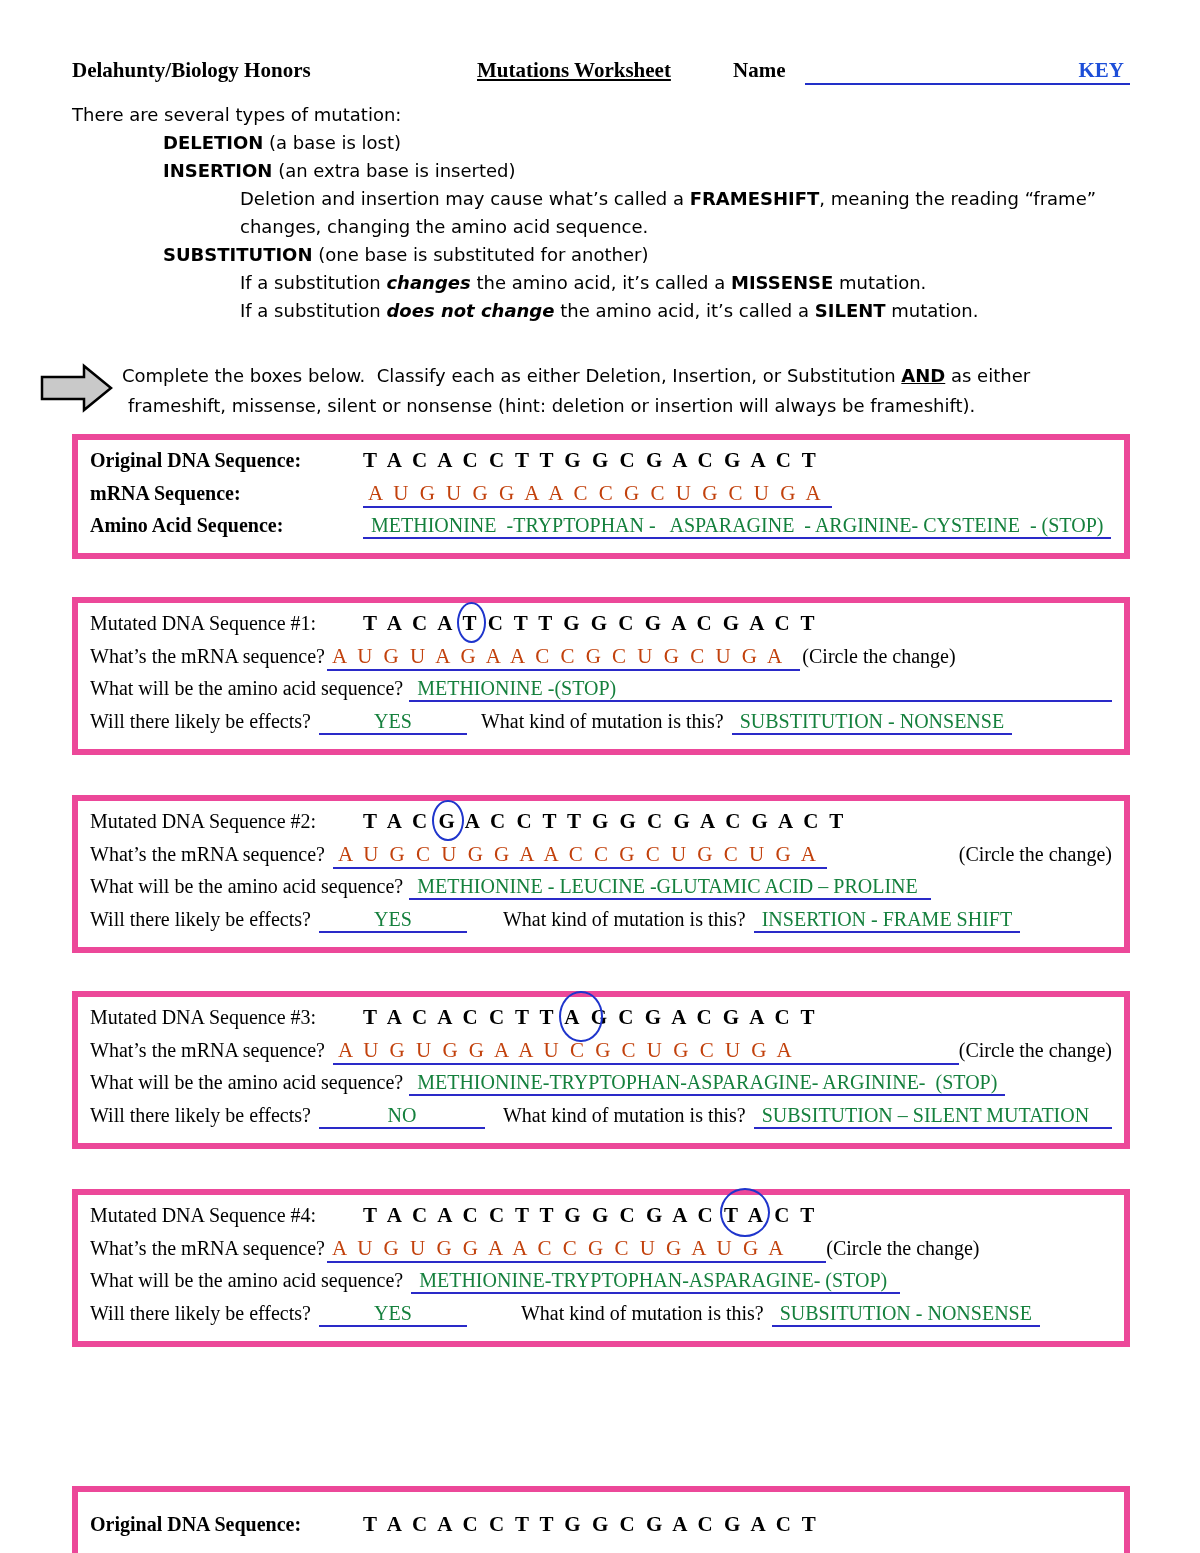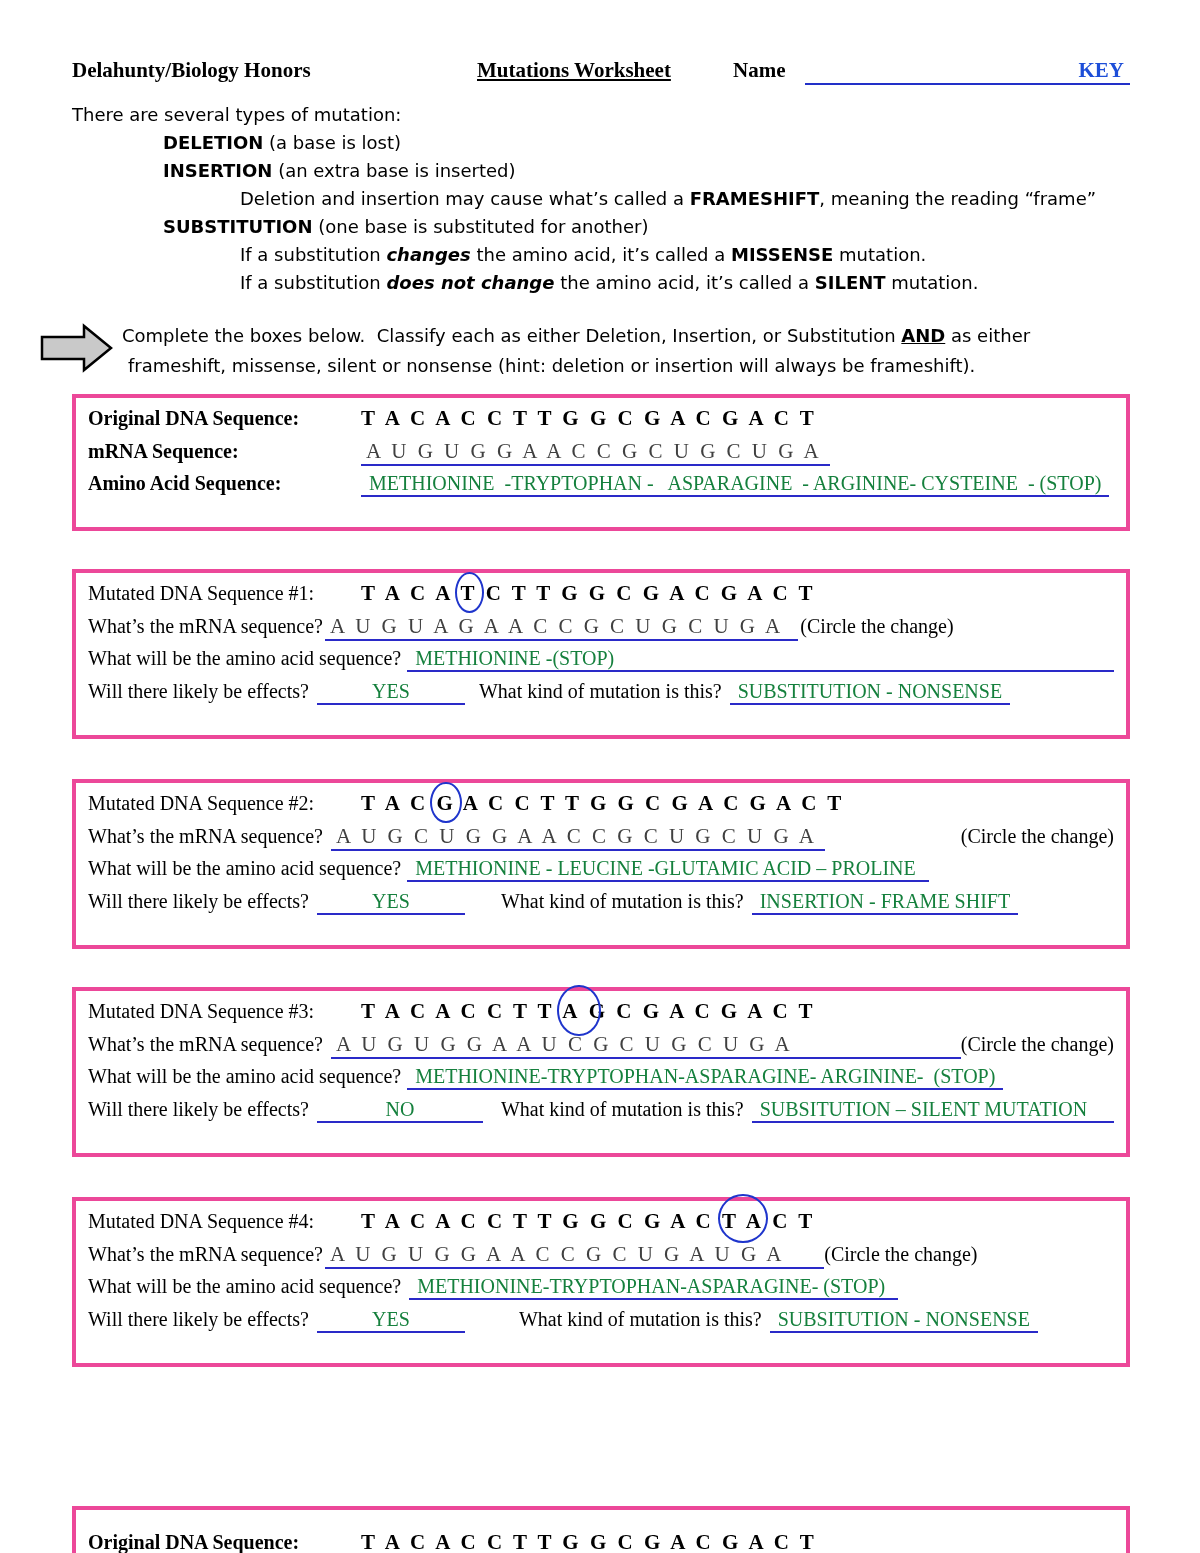--- a/index.html
+++ b/index.html
@@ -18,38 +18,38 @@
 
   
   .seg{white-space:pre-wrap;}
   .intro{font-family:"DejaVu Sans",sans-serif;font-size:18px;margin-top:16px;}
   .iline{height:28px;line-height:28px;}
   .ind1{margin-left:91px;}
   .ind2{margin-left:168px;}
   .bi{font-weight:bold;font-style:italic;}
 
   
-  .directive{display:flex;margin-top:24px;margin-left:-32px;
+  .directive{display:flex;margin-top:36px;margin-left:-32px;
              font-family:"DejaVu Sans",sans-serif;font-size:18px;line-height:30px;}
   .arrow{flex:none;margin-right:8px;margin-top:2px;}
   .d2{margin-left:6px;}
   .u{text-decoration:underline;}
 
   
-  .wbox{border:4px solid #ec4899;padding:8px 12px 22px;font-size:20px;}
+  .wbox{border:6px solid #ec4899;padding:8px 12px 6px;font-size:20px;}
   .obox{margin-top:13px;}
   .m1{margin-top:38px;}.m2{margin-top:40px;}.m3{margin-top:38px;}.m4{margin-top:40px;}
   .bbox{margin-top:139px;height:120px;padding-top:20px;}
   .brow{display:flex;align-items:baseline;height:33px;}
   .bbox .brow{height:38px;}
   .mrow{display:flex;align-items:baseline;height:33px;}
   .blbl{flex:none;width:273px;font-weight:bold;}
   .mtitle{flex:none;width:273px;}
   .dna{font-weight:bold;font-size:21px;letter-spacing:3px;white-space:pre;}
-  .seq{color:#404040;border-bottom:2px solid #2a2ac8;font-size:21px;letter-spacing:3px;
+  .seq{color:#c2410c;border-bottom:2px solid #2a2ac8;font-size:21px;letter-spacing:3px;
        white-space:pre;padding:0 8px 0 5px;}
   .ans{color:#15803d;border-bottom:2px solid #2a2ac8;white-space:pre;padding:0 8px 0 8px;}
   .qlbl{white-space:pre;}
   .note{white-space:pre;}
   .fill{flex:1 1 auto;}
   .pushR{margin-left:auto;}
   .yn{min-width:132px;text-align:center;}
   .yn3{min-width:150px;}
   .ml2{margin-left:2px;}.ml6{margin-left:6px;}.ml8{margin-left:8px;}
   .kq1{margin-left:14px;}.kq2{margin-left:36px;}.kq3{margin-left:18px;}.kq4{margin-left:54px;}
@@ -76,20 +76,21 @@
           <span class="key seg">KEY</span>
         </span>
       </span>
     </div>
 
     <div class="intro">
       <div class="iline"><span class="seg">There are several types of mutation:</span></div>
       <div class="iline ind1"><b class="seg">DELETION</b><span class="seg"> (a base is lost)</span></div>
       <div class="iline ind1"><b class="seg">INSERTION</b><span class="seg"> (an extra base is inserted)</span></div>
       <div class="iline ind2"><span class="seg">Deletion and insertion may cause what’s called a </span><b class="seg">FRAMESHIFT</b><span class="seg">, meaning the reading “frame”</span></div>
+      <div class="iline ind2"><span class="seg">changes, changing the amino acid sequence.</span></div>
       <div class="iline ind1"><b class="seg">SUBSTITUTION</b><span class="seg"> (one base is substituted for another)</span></div>
       <div class="iline ind2"><span class="seg">If a substitution </span><em class="bi seg">changes</em><span class="seg"> the amino acid, it’s called a </span><b class="seg">MISSENSE</b><span class="seg"> mutation.</span></div>
       <div class="iline ind2"><span class="seg">If a substitution </span><em class="bi seg">does not change</em><span class="seg"> the amino acid, it’s called a </span><b class="seg">SILENT</b><span class="seg"> mutation.</span></div>
     </div>
 
     <div class="directive">
       <svg class="arrow" width="74" height="50" viewBox="0 0 74 50">
         <polygon points="2,14 44,14 44,3 71,25 44,47 44,36 2,36" fill="#c9c9c9" stroke="#000" stroke-width="2.5" stroke-linejoin="miter"></polygon>
       </svg>
       <div class="dtext">

